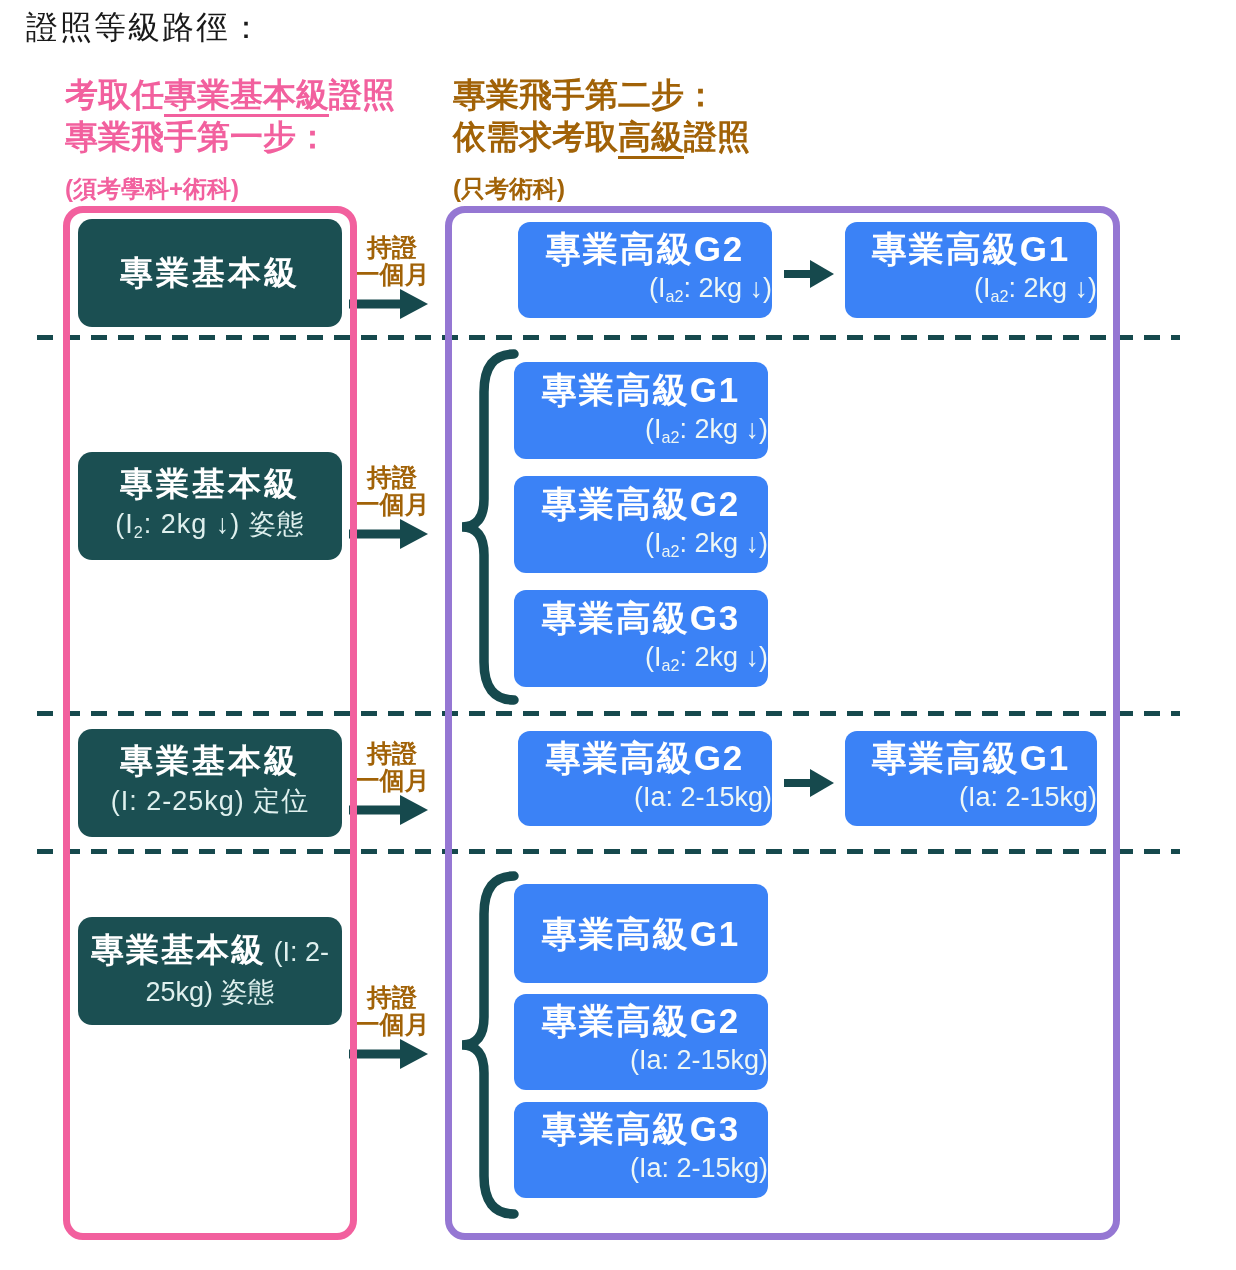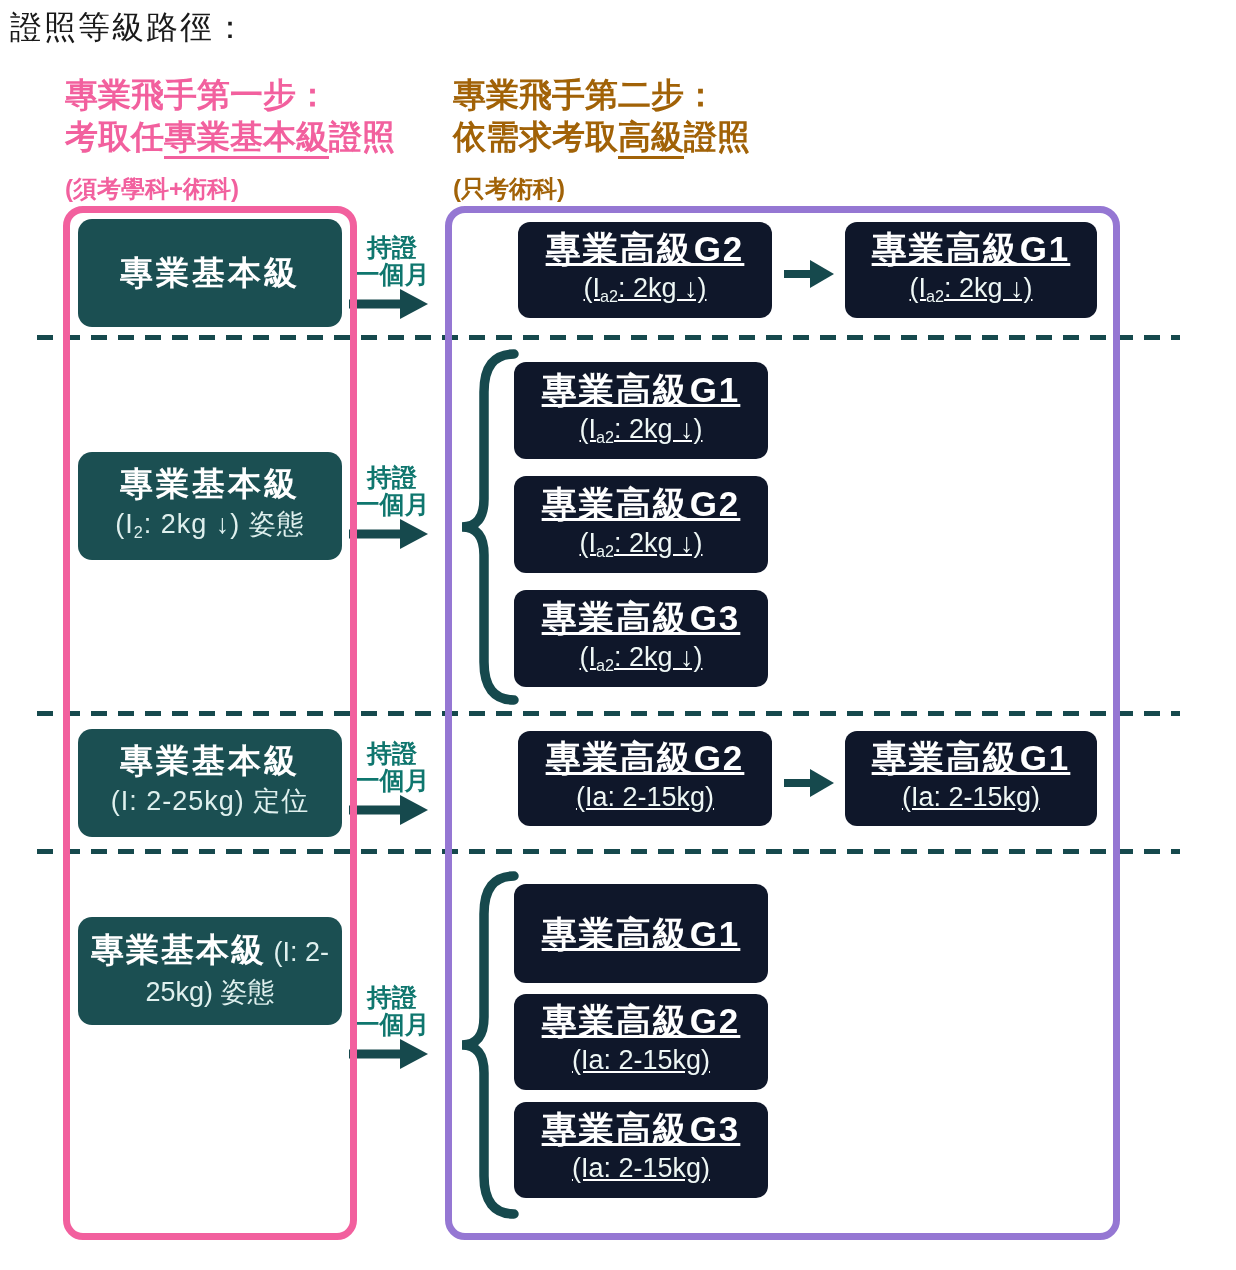--- a/index.html
+++ b/index.html
@@ -2,63 +2,63 @@
 <html><head>
 <meta charset="utf-8">
 <style>
   html,body{margin:0;padding:0;background:#ffffff;}
   .canvas{
     position:relative;width:1236px;height:1270px;overflow:hidden;
     font-family:"Liberation Sans","DejaVu Sans",sans-serif;background:#ffffff;
   }
   .abs{position:absolute;}
   
-  .page-title{left:10px;top:6px;font-size:32px;color:#1a1a1a;letter-spacing:2px;}
+  .page-title{left:26px;top:6px;font-size:32px;color:#1a1a1a;letter-spacing:2px;}
   .step-head{top:74px;font-weight:bold;line-height:42px;font-size:33px;}
   .step1{left:65px;color:#f2609e;}
   .step2{left:453px;color:#a16207;}
   .step-head .small{font-size:24px;line-height:30px;display:block;margin-top:16px;}
   .u{border-bottom:3px solid currentColor;padding-bottom:1px;}
   
   .group{border-radius:20px;background:transparent;z-index:3;pointer-events:none;}
   .group-basic{left:63px;top:206px;width:280px;height:1020px;border:7px solid #f2609e;}
   .group-adv{left:445px;top:206px;width:661px;height:1020px;border:7px solid #9577d3;}
   
   .dash{left:37px;width:1143px;height:5px;z-index:1;
     background:repeating-linear-gradient(90deg,#16494d 0 16px,transparent 16px 27px);}
   
   .bbox{left:78px;width:264px;height:108px;background:#1b4f52;border-radius:14px;
     color:#ffffff;text-align:center;z-index:4;display:flex;flex-direction:column;
     justify-content:center;box-sizing:border-box;padding:4px 8px;}
   .bbox .t1{font-size:33px;font-weight:bold;letter-spacing:3px;line-height:44px;}
   .bbox .t2{font-size:27px;color:#dff0ee;line-height:36px;letter-spacing:1px;}
   .bbox .inline-txt{font-size:27px;color:#dff0ee;line-height:40px;}
   .bbox .inline-txt .big{font-size:33px;font-weight:bold;color:#ffffff;letter-spacing:2px;}
-  .gbox{width:254px;background:#0f172a;border-radius:12px;color:#ffffff;text-align:center;
-    z-index:4;display:flex;flex-direction:column;justify-content:center;box-sizing:border-box;text-decoration:underline;}
+  .gbox{width:254px;background:#3b82f6;border-radius:12px;color:#ffffff;text-align:center;
+    z-index:4;display:flex;flex-direction:column;justify-content:center;box-sizing:border-box;}
   .gbox .t1{font-size:35px;font-weight:bold;letter-spacing:2px;line-height:44px;}
-  .gbox .t2{font-size:27px;color:#eef7f5;line-height:34px;}
+  .gbox .t2{font-size:27px;color:#eef7f5;line-height:34px;text-align:right;}
   .sub{font-size:0.6em;vertical-align:-0.28em;}
   
   .transfer{left:346px;width:92px;z-index:2;text-align:center;}
-  .transfer .lab{font-size:25px;font-weight:bold;color:#0f766e;line-height:27px;}
+  .transfer .lab{font-size:25px;font-weight:bold;color:#a16207;line-height:27px;}
   .transfer svg{display:block;margin-top:-4px;}
   .inner-arrow{z-index:4;}
   .brace{z-index:2;}
 </style>
 </head>
 <body>
 
 <div class="canvas">
 
   <div class="abs page-title">證照等級路徑：</div>
 
   <div class="abs step-head step1">
+    <div><span>考取任</span><span class="u">專業基本級</span><span>證照</span></div>
     <div>專業飛手第一步：</div>
-    <div><span>考取任</span><span class="u">專業基本級</span><span>證照</span></div>
     <span class="small">(須考學科+術科)</span>
   </div>
   <div class="abs step-head step2">
     <div>專業飛手第二步：</div>
     <div><span>依需求考取</span><span class="u">高級</span><span>證照</span></div>
     <span class="small">(只考術科)</span>
   </div>
 
   <div class="abs dash" style="top:335px"></div>
   <div class="abs dash" style="top:711px"></div>

